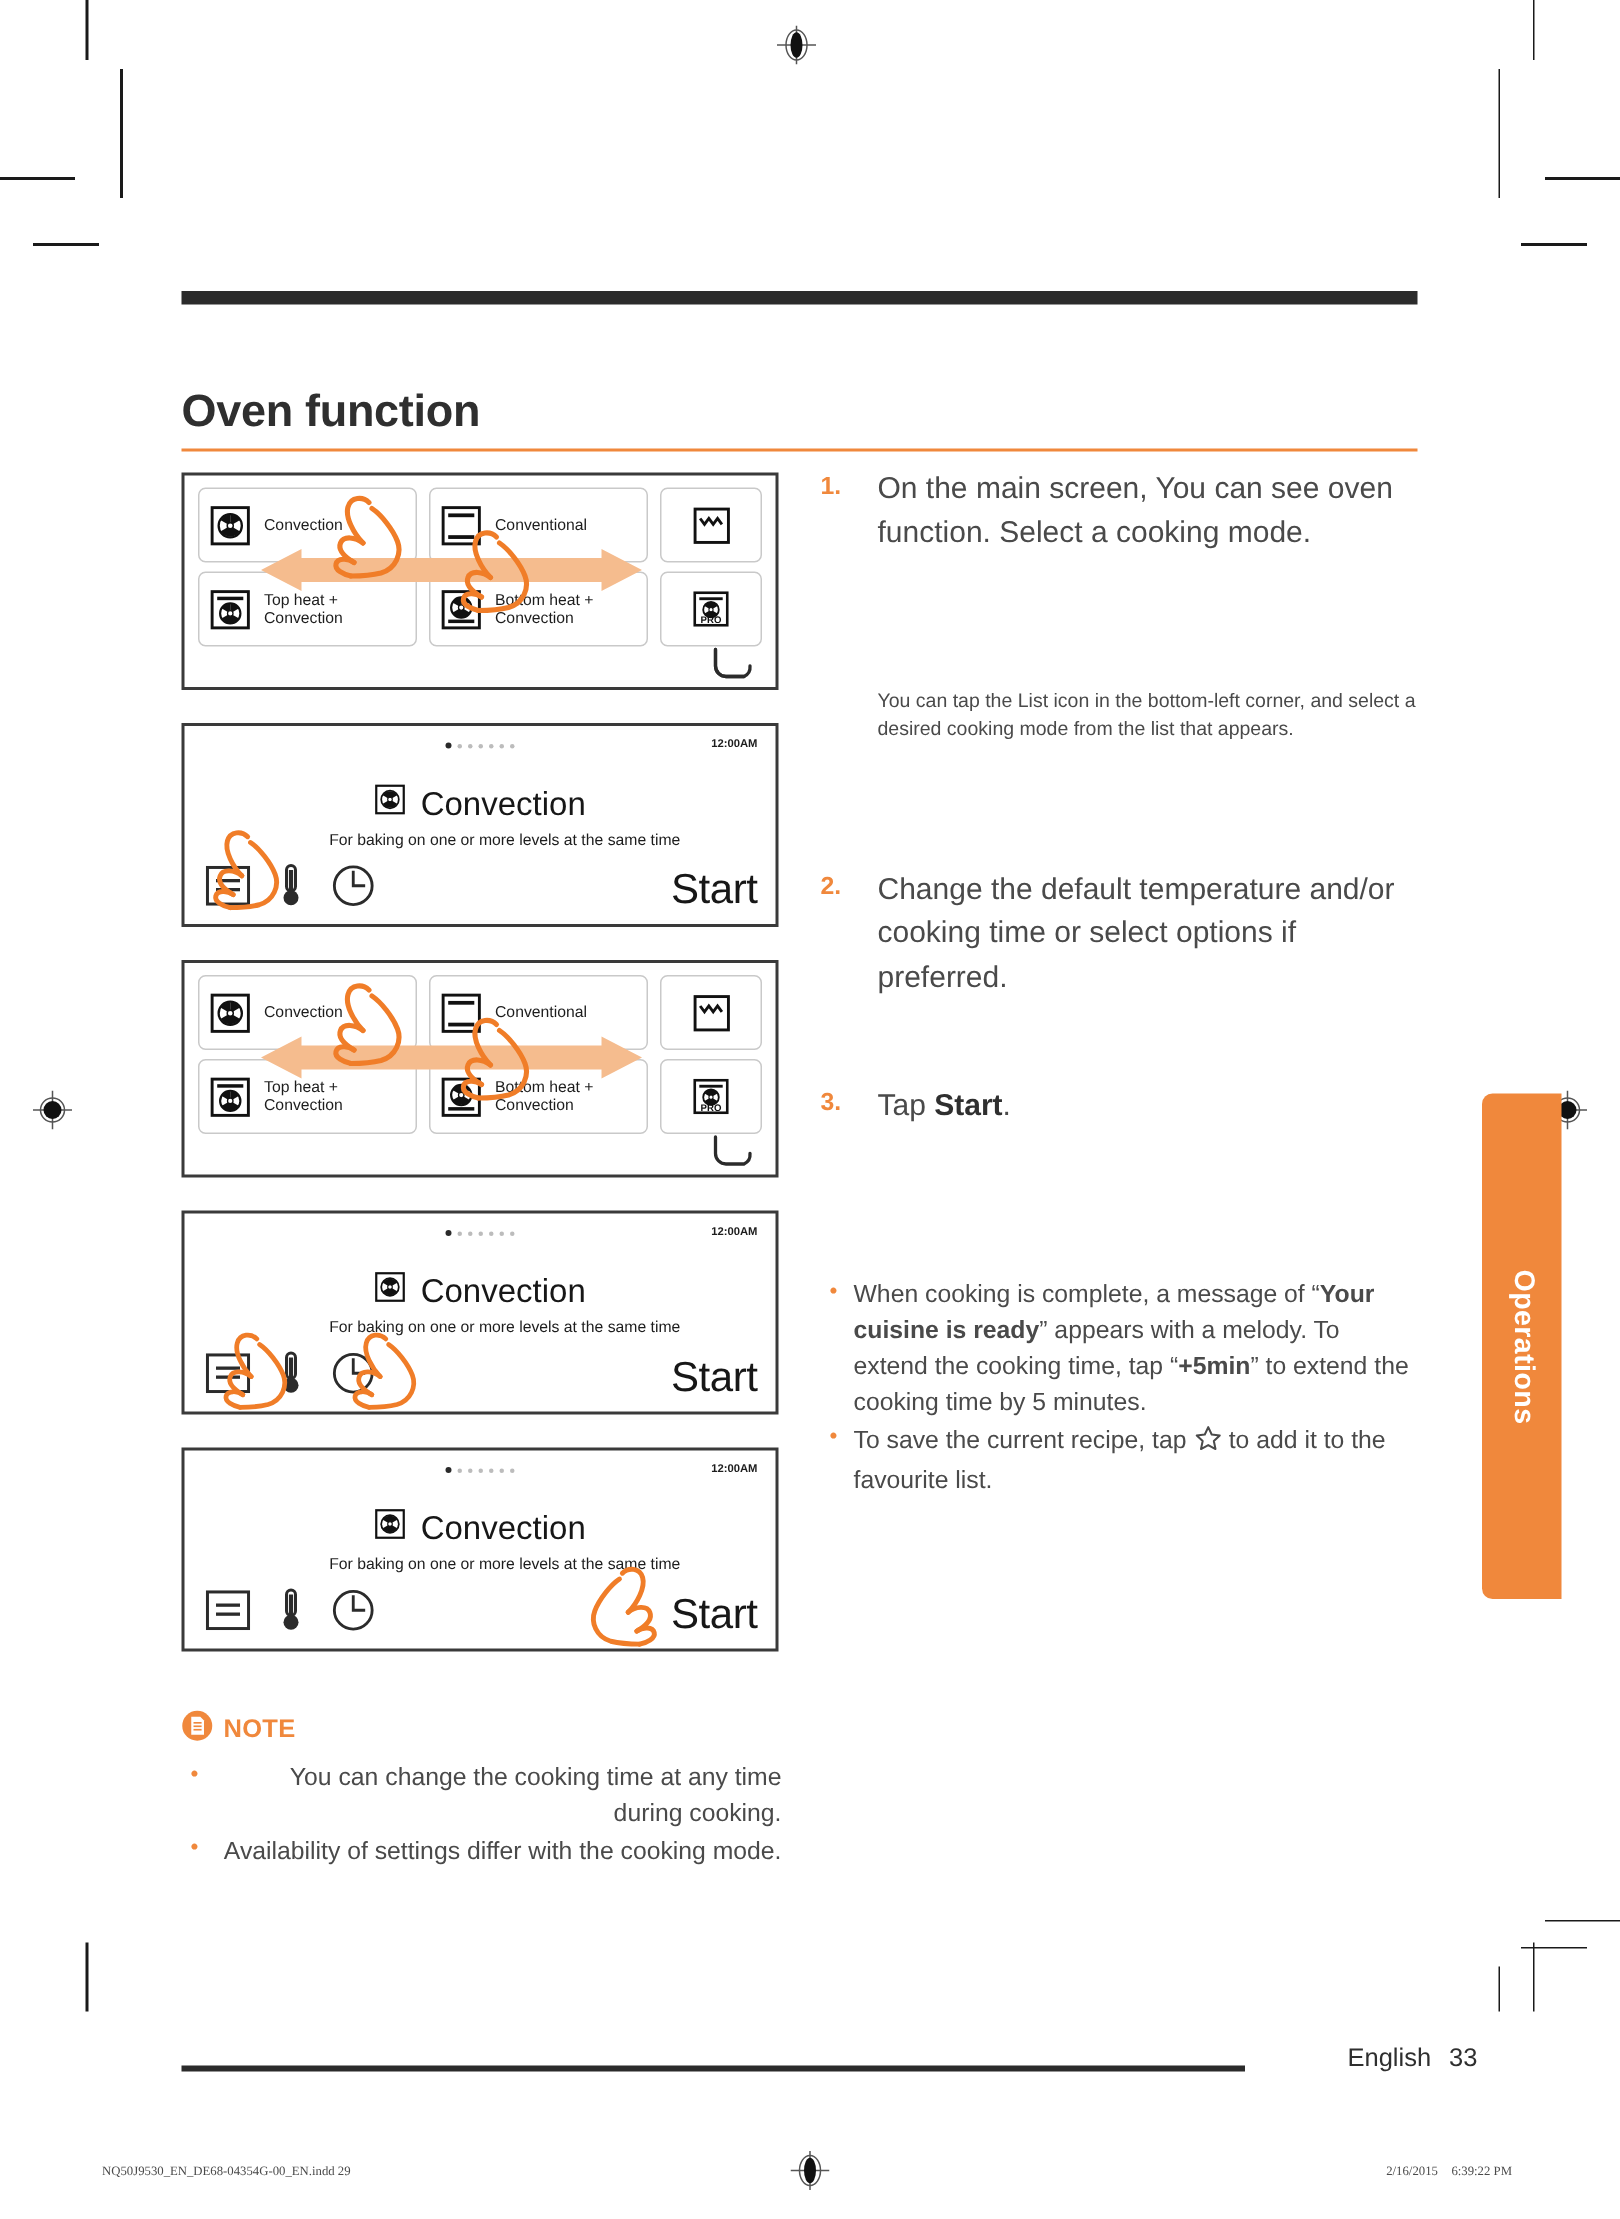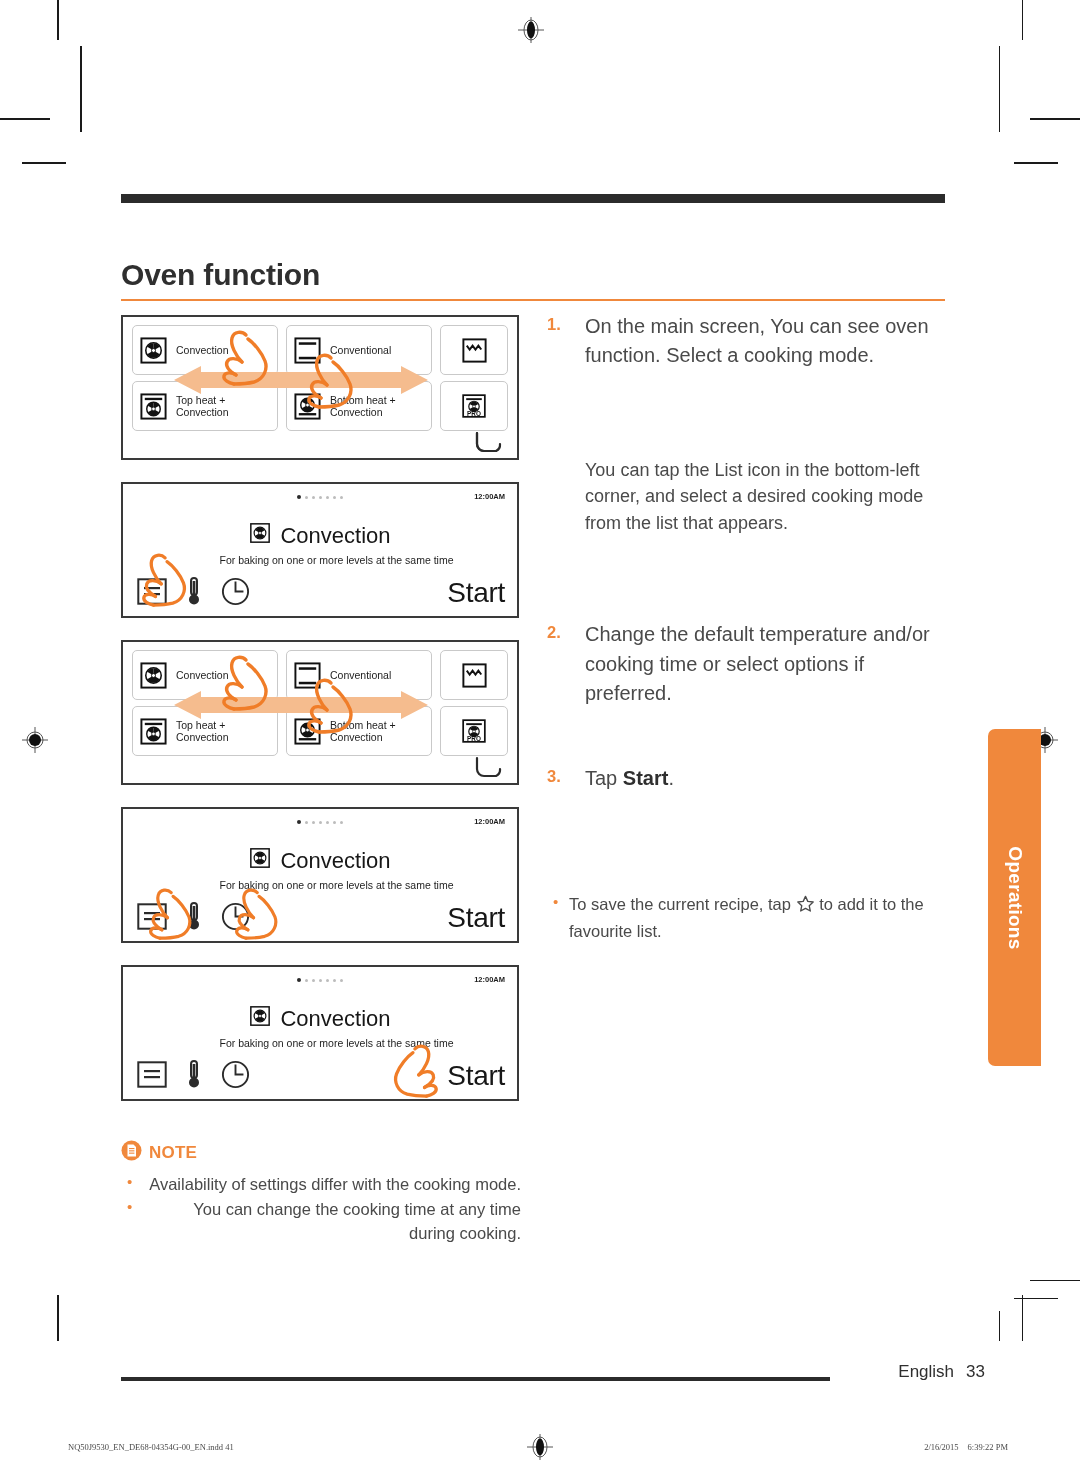--- a/index.html
+++ b/index.html
@@ -130,21 +130,21 @@
   }
 
   
   .step { display:flex; margin-bottom:0; }
   .step-num {
     flex:0 0 38px; color:#f0883c; font-weight:700;
     font-size:16.5px; line-height:1.47;
   }
   .step-body { font-size:20px; line-height:1.47; color:#4a4a4a; }
   .step-body b { color:#2f2f2f; font-weight:700; }
-  .para { font-size:18px; line-height:1.47; color:#4a4a4a; }
+  .para { font-size:13px; line-height:1.47; color:#4a4a4a; }
 
   .spacer-a { height:86px; }
   .spacer-b { height:84px; }
 
   
   .sidetab {
     position:absolute; left:988px; top:729px;
     width:53px; height:337px;
     background:#f0883c;
     border-radius:7px 0 0 7px;
@@ -651,22 +651,22 @@
           <circle cx="10.5" cy="10.5" r="10" fill="#f0883c"></circle>
           <path d="M6.5 4.5 h6 l2.5 2.5 v9.5 h-8.5 z" fill="#fff"></path>
           <rect x="8" y="8" width="5.4" height="1.1" fill="#f0883c"></rect>
           <rect x="8" y="10.3" width="5.4" height="1.1" fill="#f0883c"></rect>
           <rect x="8" y="12.6" width="5.4" height="1.1" fill="#f0883c"></rect>
         </svg>
       </span>
       <span class="note-title">NOTE</span>
     </div>
     <ul class="bullets">
+      <li>You can change the cooking time at any time during cooking.</li>
       <li>Availability of settings differ with the cooking mode.</li>
-      <li>You can change the cooking time at any time during cooking.</li>
     </ul>
   </div>
 
   <div class="col-right">
 
     <div class="step">
       <span class="step-num">1.</span>
       <span class="step-body">On the main screen, You can see oven function. Select a cooking mode.</span>
     </div>
 
@@ -687,31 +687,32 @@
     <div style="height:56px"></div>
 
     <div class="step">
       <span class="step-num">3.</span>
       <span class="step-body"><span>Tap </span><b>Start</b><span>.</span></span>
     </div>
 
     <div style="height:98px"></div>
 
     <ul class="bullets">
+      <li><span>When cooking is complete, a message of “</span><b>Your cuisine is ready</b><span>” appears with a melody. To extend the cooking time, tap “</span><b>+5min</b><span>” to extend the cooking time by 5 minutes.</span></li>
       <li><span>To save the current recipe, tap </span><span style="display:inline-block;vertical-align:-3px;"><svg width="19" height="19" viewBox="0 0 24 24" fill="none" stroke="#4a4a4a" stroke-width="1.7" stroke-linejoin="round">
               <polygon points="12,3 14.9,9.3 21.7,10.1 16.7,14.8 18.1,21.5 12,18.2 5.9,21.5 7.3,14.8 2.3,10.1 9.1,9.3"></polygon>
             </svg></span><span> to add it to the favourite list.</span></li>
     </ul>
   </div>
 
   <div class="sidetab">
     <span>Operations</span>
   </div>
 
   <div class="foot-rule"></div>
   <div class="foot-lang">
     <span>English</span><span class="foot-page">33</span>
   </div>
 
-  <div class="imprint-left">NQ50J9530_EN_DE68-04354G-00_EN.indd   41</div>
+  <div class="imprint-left">NQ50J9530_EN_DE68-04354G-00_EN.indd   29</div>
   <div class="imprint-right"><span>2/16/2015</span><span class="gap"></span><span>6:39:22 PM</span></div>
 
 </div>
 
 </body></html>

